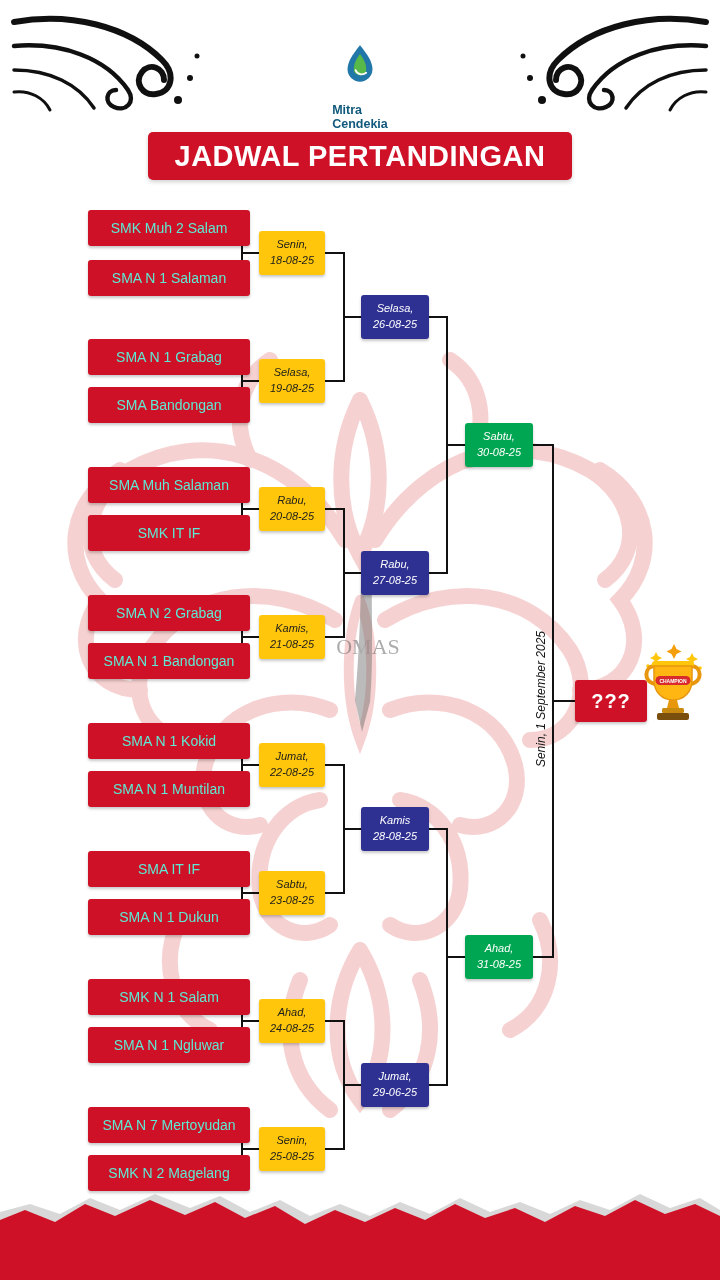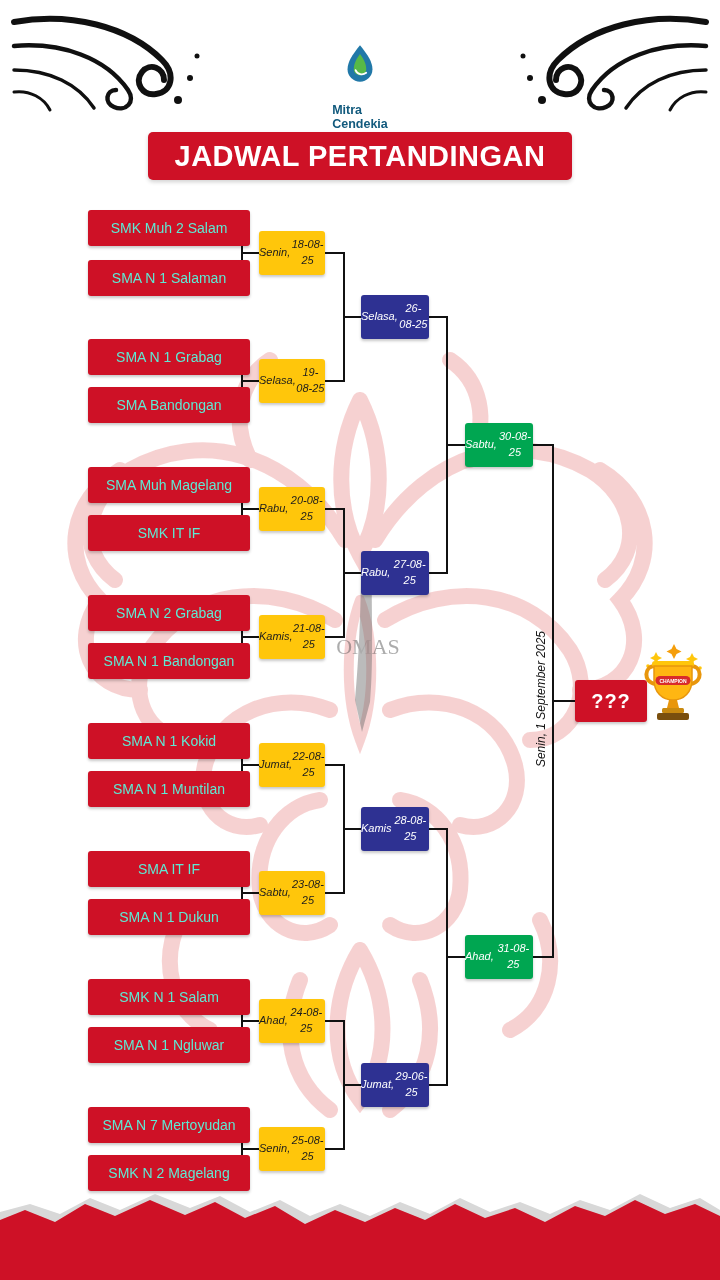--- a/index.html
+++ b/index.html
@@ -30,21 +30,21 @@
   .team-box {
     position:absolute; left:64px; width:162px; height:36px; z-index:2;
     background:#CE1126; color:#5eead4; border-radius:3px;
     display:flex; align-items:center; justify-content:center;
     font-size:14px; box-shadow:0 2px 3px rgba(0,0,0,.22);
     text-align:center;
     margin-left:24px;
   }
   .match-box {
     position:absolute; z-index:2; border-radius:3px;
-    display:flex; flex-direction:row; align-items:center; justify-content:center;
+    display:flex; flex-direction:column; align-items:center; justify-content:center;
     font-style:italic; font-size:11px; line-height:1.45;
     box-shadow:0 2px 3px rgba(0,0,0,.22); text-align:center;
   }
   .r1 { left:259px; width:66px; height:44px; background:#FFC60B; color:#1d1d1d; font-weight:500; }
   .qf { left:361px; width:68px; height:44px; background:#2E3192; color:#ffffff; }
   .sf { left:465px; width:68px; height:44px; background:#00A651; color:#ffffff; }
 
   .champion-box {
     position:absolute; left:575px; top:680px; width:72px; height:42px; z-index:2;
     background:#CE1126; color:#fff; border-radius:3px; letter-spacing:1px;
@@ -156,21 +156,21 @@
 <div class="team-box" style="top:260px">
     <span>SMA N 1 Salaman</span>
   </div>
 <div class="team-box" style="top:339px">
     <span>SMA N 1 Grabag</span>
   </div>
 <div class="team-box" style="top:387px">
     <span>SMA Bandongan</span>
   </div>
 <div class="team-box" style="top:467px">
-    <span>SMA Muh Magelang</span>
+    <span>SMA Muh Salaman</span>
   </div>
 <div class="team-box" style="top:515px">
     <span>SMK IT IF</span>
   </div>
 <div class="team-box" style="top:595px">
     <span>SMA N 2 Grabag</span>
   </div>
 <div class="team-box" style="top:643px">
     <span>SMA N 1 Bandongan</span>
   </div>

